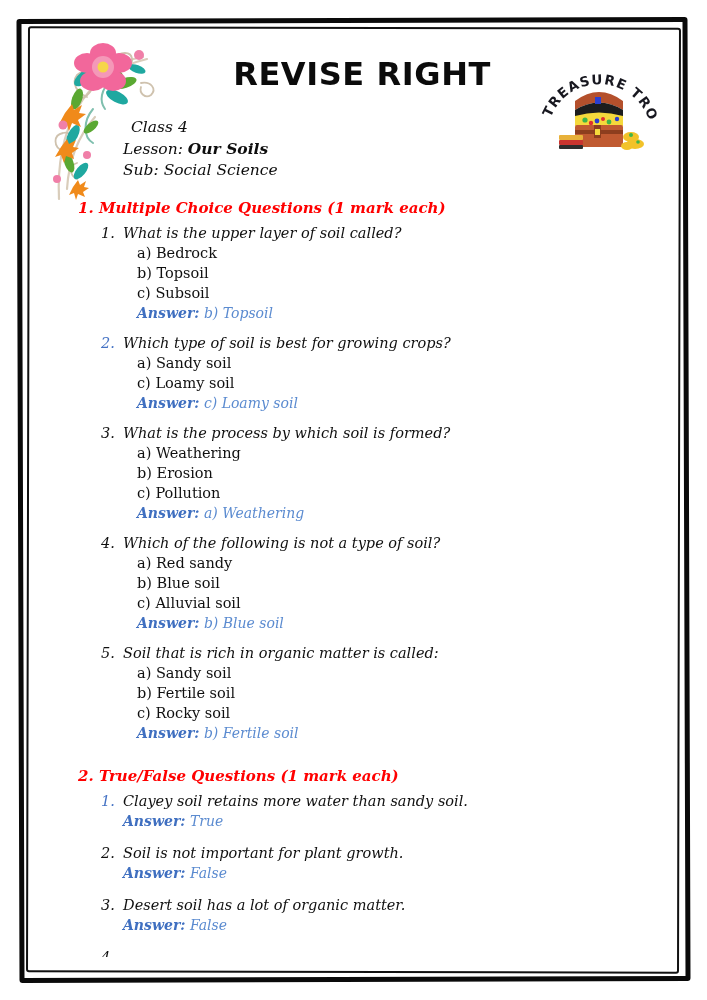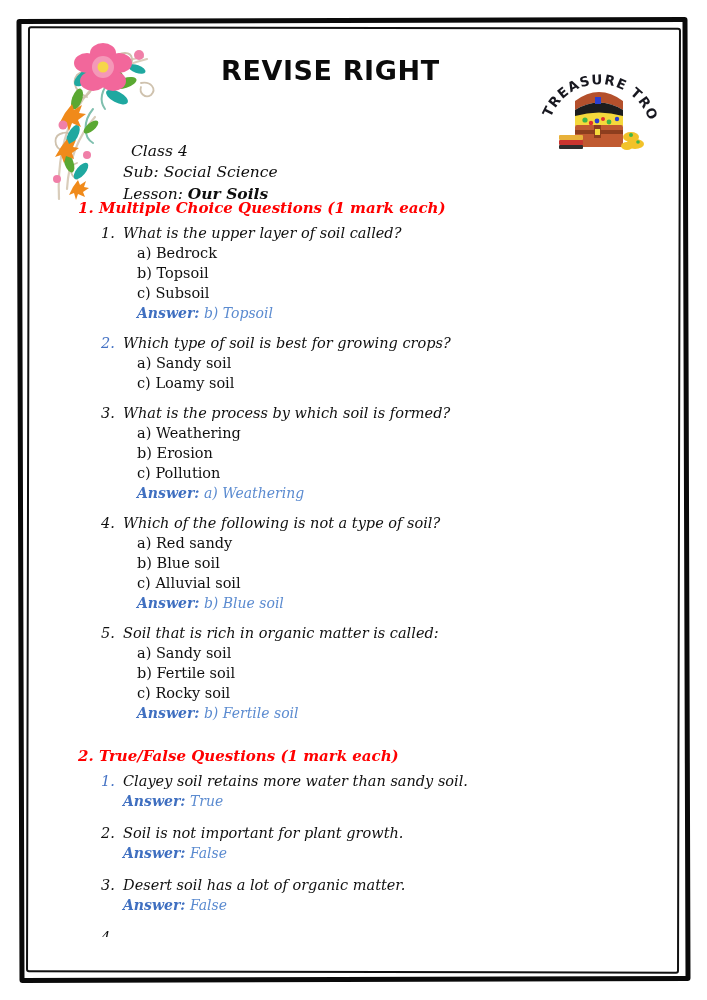--- a/index.html
+++ b/index.html
@@ -25,30 +25,30 @@
   #page-surface{
     position:absolute;left:31px;top:31px;width:645px;height:938px;
     background:#fff;overflow:hidden;
   }
 
   
   #header{position:absolute;left:0;top:0;width:645px;height:170px;}
 
   .doc-title{
     position:absolute;left:190px;top:24px;width:270px;
-    text-align:left;
+    text-align:right;
     font-family:"DejaVu Sans",sans-serif;
-    font-weight:bold;font-size:27px;letter-spacing:.6px;color:#0b0b0b;
+    font-weight:bold;font-size:32px;letter-spacing:.6px;color:#0b0b0b;
   }
 
   
   #meta{
     position:absolute;left:92px;top:86px;
     font-family:"DejaVu Serif",serif;
-    font-style:italic;font-size:15.5px;color:#0d0d0d;line-height:21px;margin-top:24px;
+    font-style:italic;font-size:15.5px;color:#0d0d0d;line-height:21px;
   }
   #meta .m-line{white-space:nowrap;}
   #meta .m-line.first{padding-left:8px;}
   #meta b{font-weight:bold;}
 
   
   #floral{position:absolute;left:12px;top:8px;width:120px;height:165px;}
 
   
   #logo{position:absolute;left:508px;top:14px;width:120px;height:115px;}
@@ -165,22 +165,22 @@
           <circle cx="44" cy="116" r="4"></circle>
           <circle cx="14" cy="140" r="4"></circle>
         </g>
       </svg>
     </div>
 
     <div class="doc-title">REVISE RIGHT</div>
 
     <div id="meta">
       <div class="m-line first">Class 4</div>
+      <div class="m-line"><span>Lesson: </span><b>Our Soils</b></div>
       <div class="m-line">Sub: Social Science</div>
-      <div class="m-line"><span>Lesson: </span><b>Our Soils</b></div>
     </div>
 
     <div id="logo">
       <svg width="120" height="115" viewBox="0 0 120 115">
         <defs>
           <path id="arcpath" d="M 10 78 A 52 52 0 0 1 110 76" fill="none"></path>
         </defs>
         <text font-family="DejaVu Sans, sans-serif" font-size="13.5" font-weight="bold" fill="#17171f" letter-spacing="1.2">
           <textPath href="#arcpath" startOffset="4%">TREASURE TROVE</textPath>
         </text>
@@ -243,20 +243,21 @@
         <div class="q-ans"><span class="ans-label">Answer:</span> <span>b) Topsoil</span></div>
       </div>
     </div>
 
     <div class="q-block">
       <div class="q-num blue">2.</div>
       <div class="q-body">
         <div class="q-text">Which type of soil is best for growing crops?</div>
         <div class="q-opt">a) Sandy soil</div>
         <div class="q-opt">c) Loamy soil</div>
+        <div class="q-ans"><span class="ans-label">Answer:</span> <span>c) Loamy soil</span></div>
       </div>
     </div>
 
     <div class="q-block">
       <div class="q-num">3.</div>
       <div class="q-body">
         <div class="q-text">What is the process by which soil is formed?</div>
         <div class="q-opt">a) Weathering</div>
         <div class="q-opt">b) Erosion</div>
         <div class="q-opt">c) Pollution</div>

